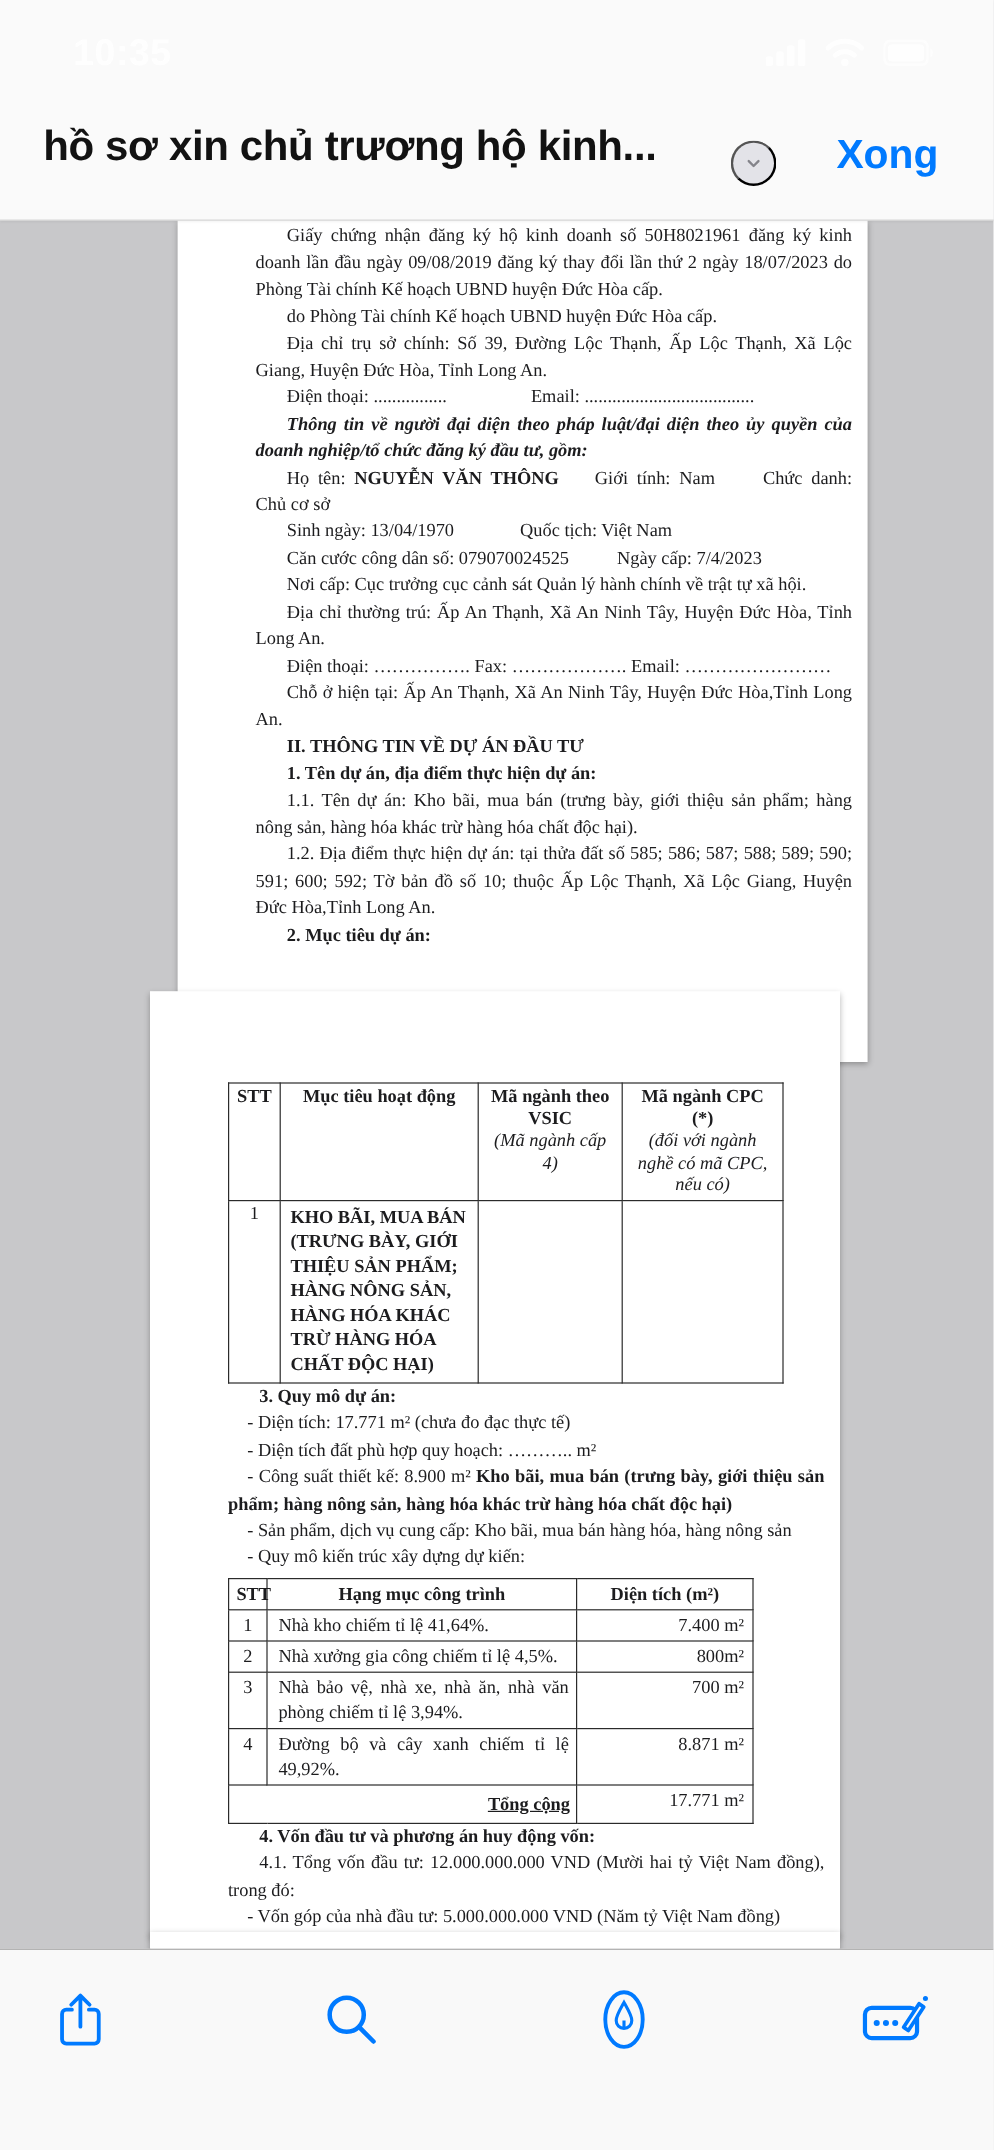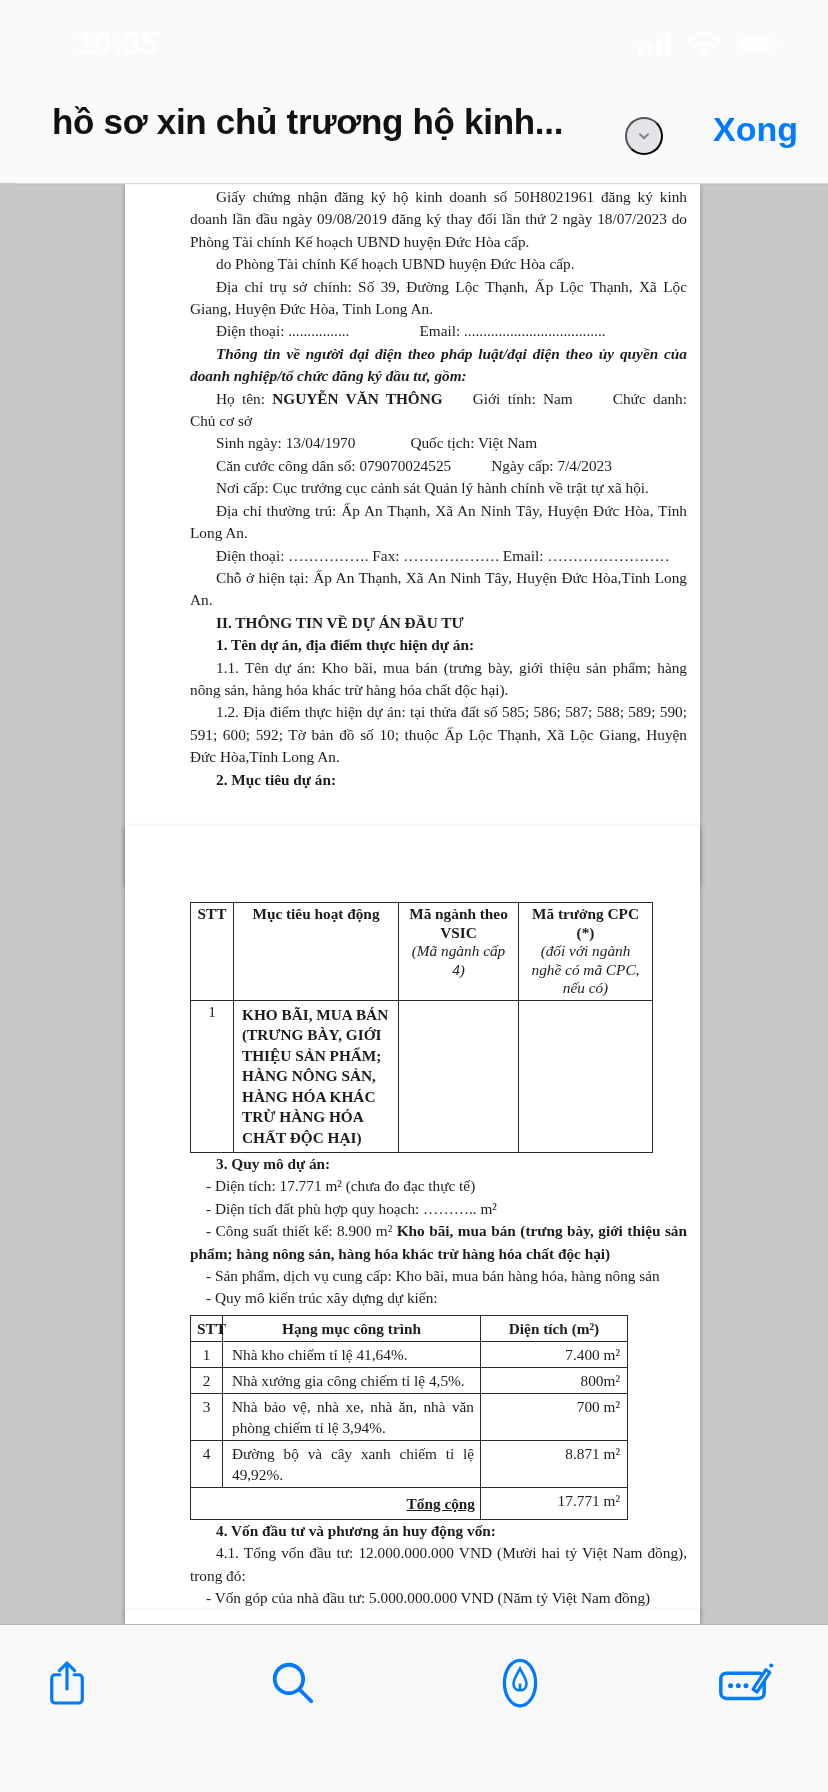--- a/index.html
+++ b/index.html
@@ -6,33 +6,33 @@
     background:#fafafa;font-family:"Liberation Sans",sans-serif;}
   .screen{position:relative;width:828px;height:1792px;}
 
   
   .statusbar{position:absolute;top:0;left:0;right:0;height:60px;}
   .sb-time{position:absolute;left:52px;top:26px;width:100px;text-align:center;
     color:#ffffff;font-size:31px;font-weight:700;letter-spacing:.5px;opacity:.95;}
   .sb-right{position:absolute;right:50px;top:32px;display:flex;align-items:center;gap:16px;opacity:.95;}
 
   
-  .titlebar{position:absolute;top:0;left:16px;right:0;height:183px;background:#fafafa;
+  .titlebar{position:absolute;top:0;left:0;right:0;height:183px;background:#fafafa;
     border-bottom:1px solid rgba(0,0,0,0.14);box-shadow:0 1px 2px rgba(0,0,0,0.05);z-index:5;}
   .doc-title{position:absolute;left:36px;top:102px;max-width:555px;white-space:nowrap;overflow:hidden;
     font-size:35px;font-weight:700;color:#121212;letter-spacing:-.3px;}
   .chev-btn{position:absolute;left:609px;top:117px;width:38px;height:38px;border-radius:50%;
     background:#e3e3e8;display:flex;align-items:center;justify-content:center;}
   .done-btn{position:absolute;left:697px;top:110px;font-size:34px;font-weight:700;color:#007AFF;background:none;border:none;padding:0;text-align:center;}
 
   
   .docarea{position:absolute;top:183px;left:0;width:828px;height:1441px;background:#c8c8ca;overflow:hidden;}
   .page{position:absolute;left:125px;width:575px;background:#ffffff;box-shadow:0 2px 5px rgba(0,0,0,0.30);
     box-sizing:border-box;overflow:hidden;}
-  .page-1{top:0;height:702px;padding:3px 13px 0 65px;}
+  .page-1{top:0;height:702px;padding:3px 13px 0 65px;margin-left:23px;}
   .page-2{top:643px;height:788px;padding:74px 13px 0 65px;}
   .page-3{top:1427px;height:80px;}
 
   .page p{font-family:"Liberation Serif",serif;font-size:15.3px;line-height:22.4px;
     margin:0;text-align:justify;color:#1c1c1e;}
   .ind{text-indent:26px;}
   .dash{text-indent:16px;}
   .b{font-weight:bold;}
   .bi{font-weight:bold;font-style:italic;}
   .mt4{margin-top:4px;}
@@ -138,21 +138,21 @@
         <tbody>
             <tr>
           <th>STT</th>
           <th>Mục tiêu hoạt động</th>
           <th>
             <div>Mã ngành theo</div>
             <div>VSIC</div>
             <div class="note">(Mã ngành cấp 4)</div>
           </th>
           <th>
-            <div>Mã trưởng CPC (*)</div>
+            <div>Mã ngành CPC (*)</div>
             <div class="note">(đối với ngành nghề có mã CPC, nếu có)</div>
           </th>
         </tr>
         <tr>
           <td class="stt-cell">1</td>
           <td class="obj-cell">KHO BÃI, MUA BÁN (TRƯNG BÀY, GIỚI THIỆU SẢN PHẨM; HÀNG NÔNG SẢN, HÀNG HÓA KHÁC TRỪ HÀNG HÓA CHẤT ĐỘC HẠI)</td>
           <td></td>
           <td></td>
         </tr>
       </tbody>

